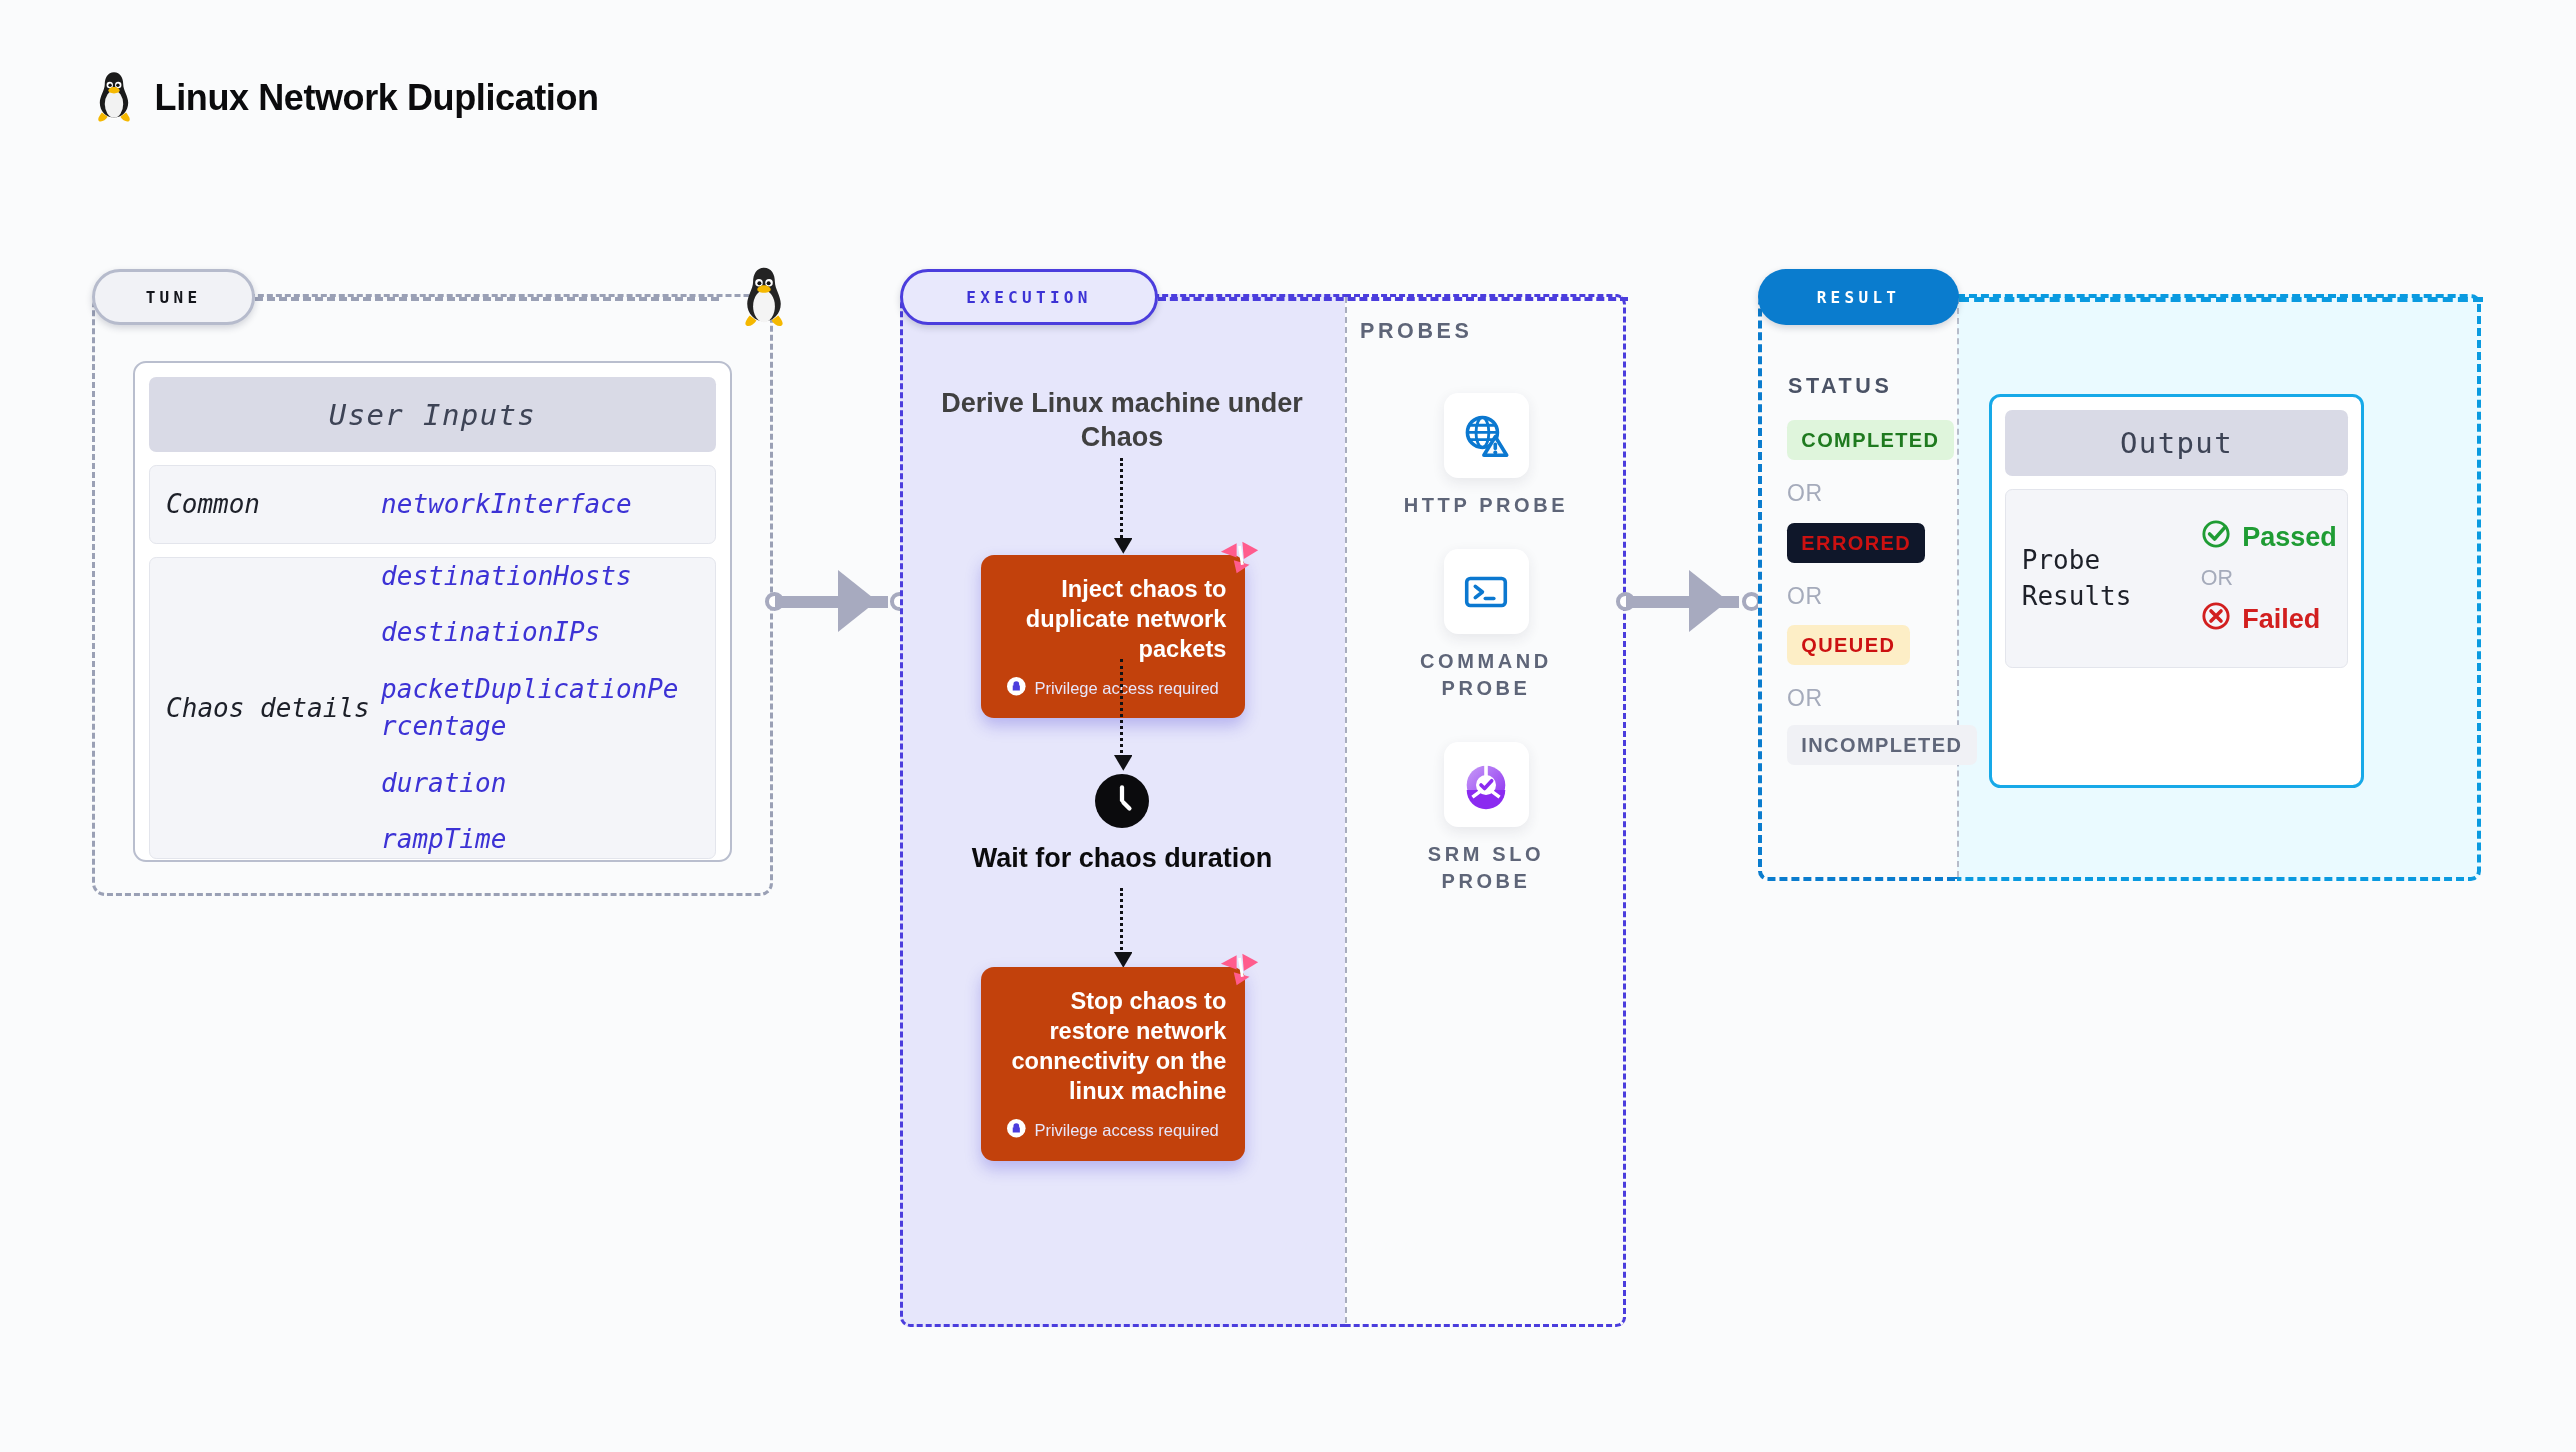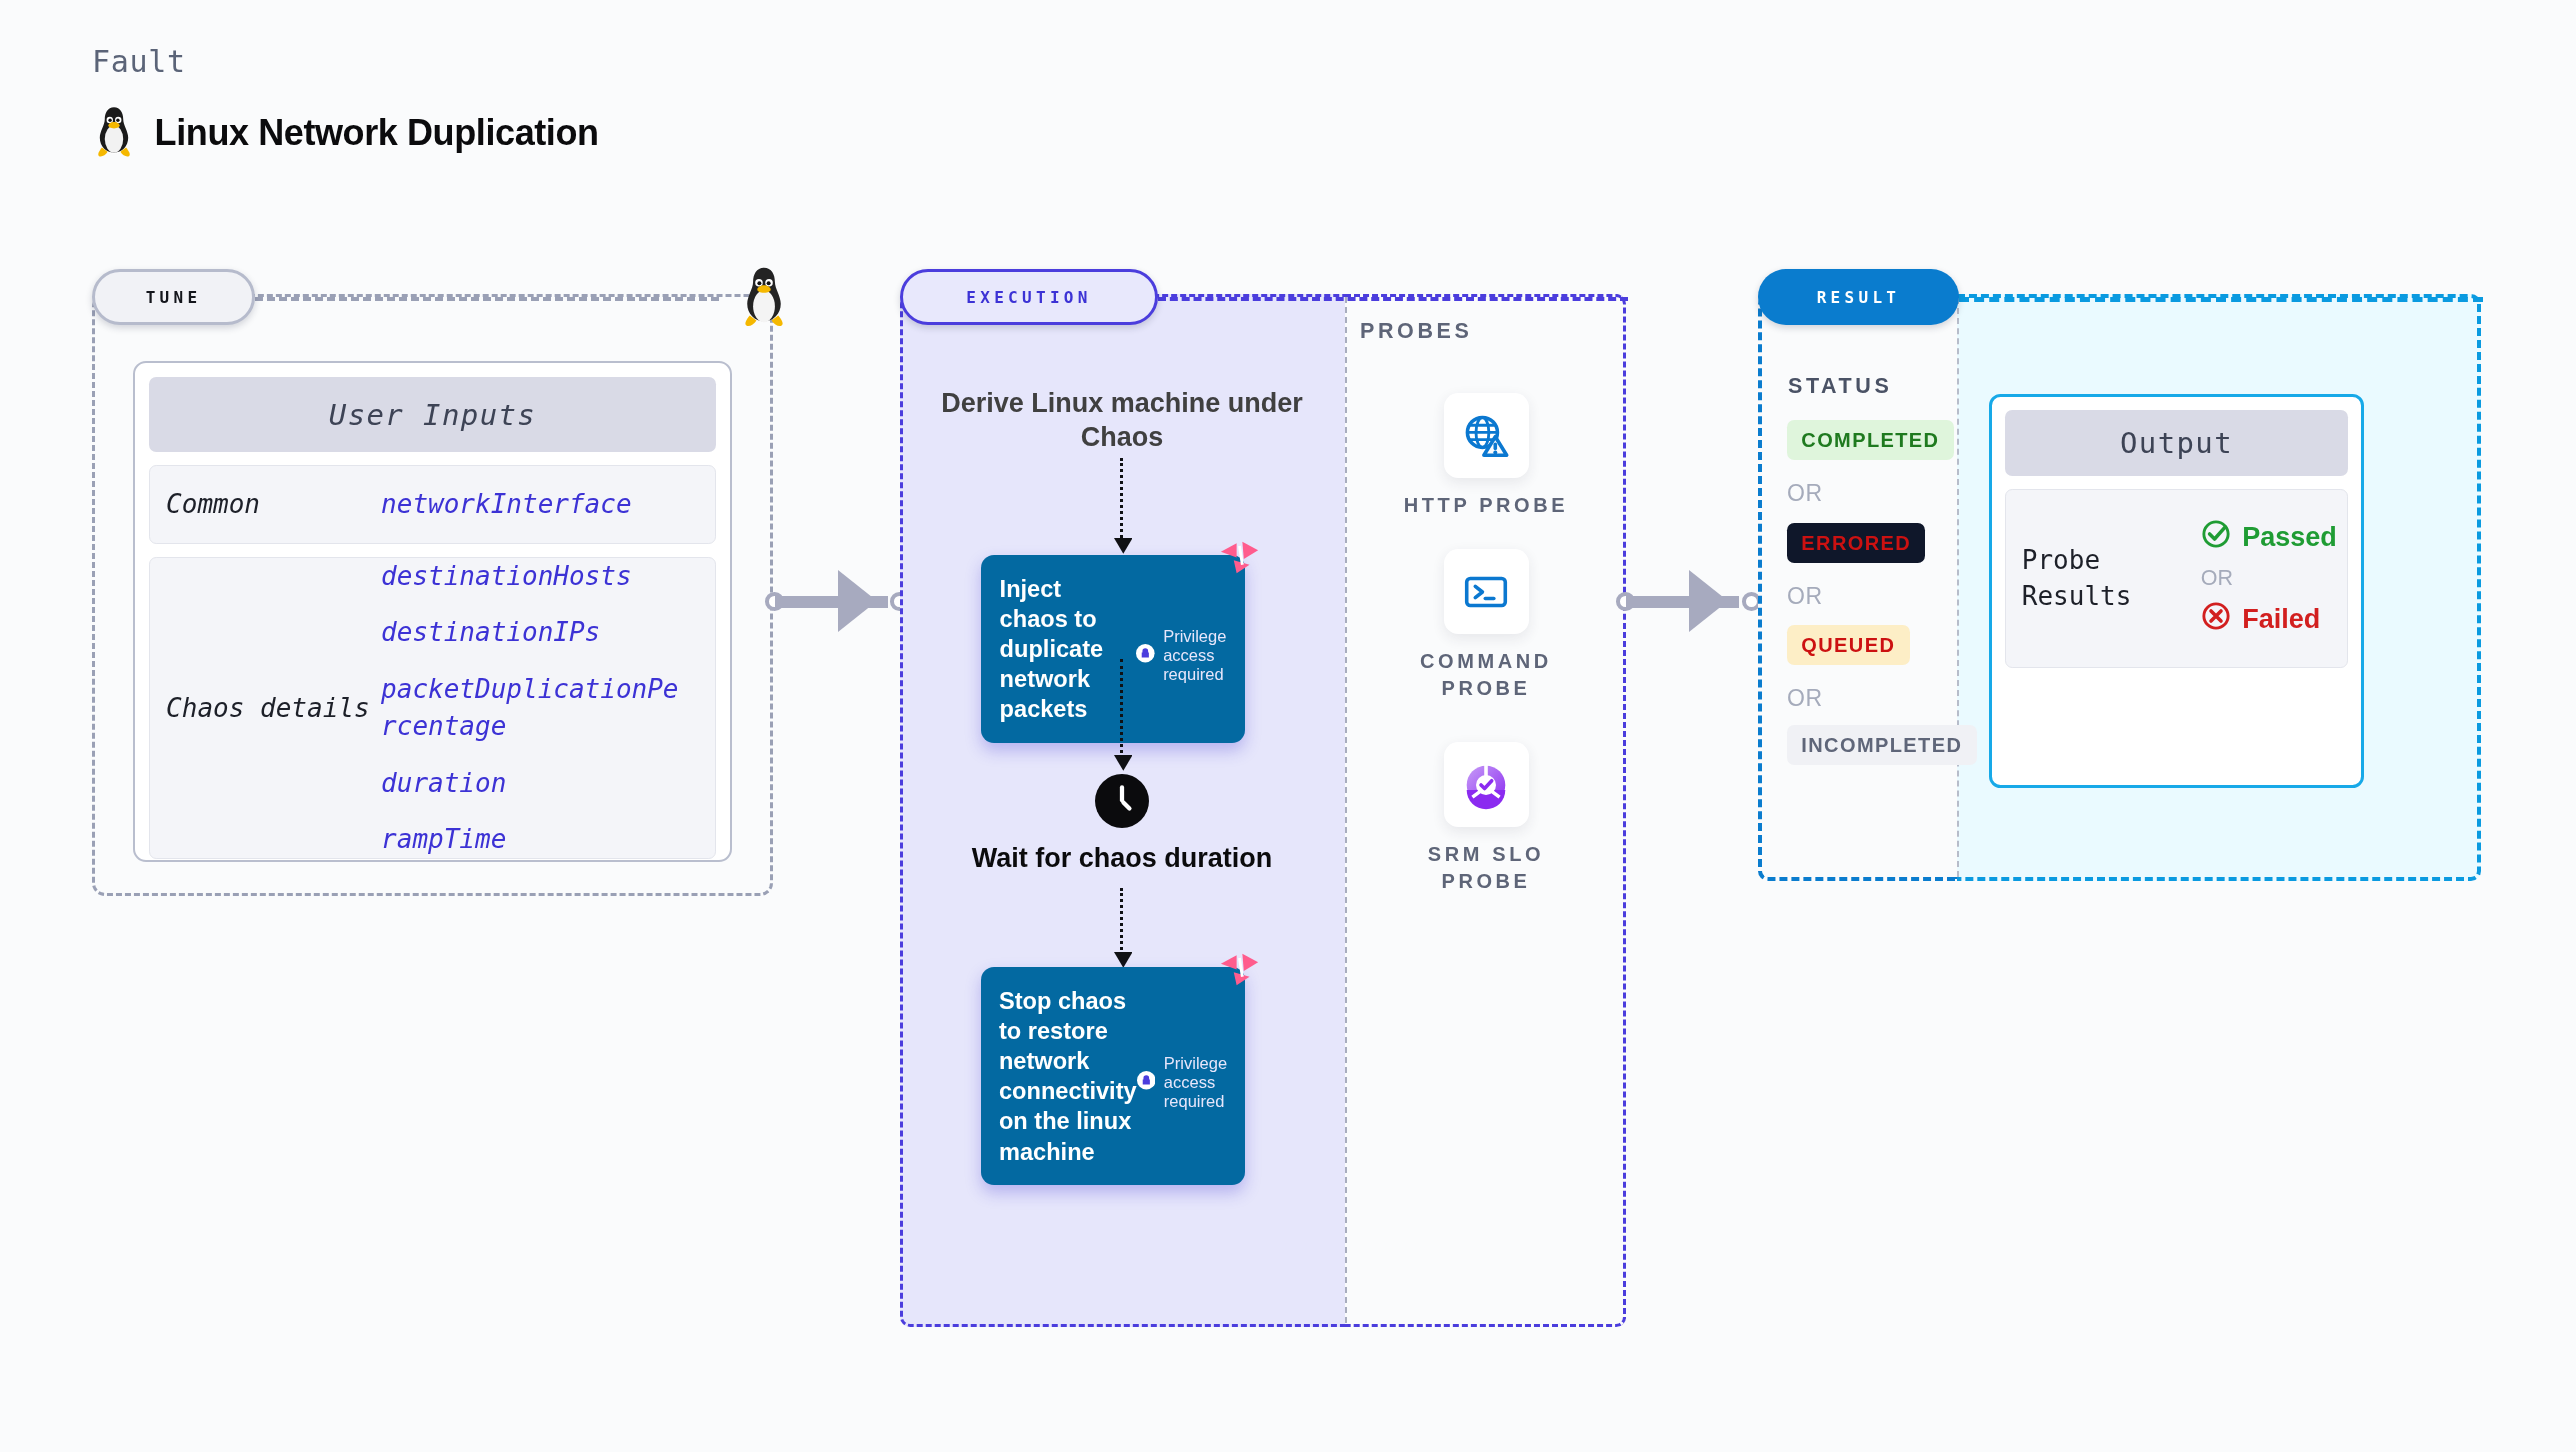--- a/index.html
+++ b/index.html
@@ -74,24 +74,24 @@
     background:#fafbfc;}
   #probes-divider{left:1345px;top:297px;width:0;height:1026px;border-left:2.1px dashed #a8adbe;}
   #exec-pill{left:900px;top:269px;width:258px;height:56px;
     background:#e8e8fc;border:3.6px solid #4b3ddd;color:#3c32d5;}
 
   #derive-text{
     position:absolute;left:900px;top:387px;width:444px;
     text-align:center;font-size:27px;font-weight:bold;color:#404040;line-height:1.25;
   }
   .flow-box{
-    position:absolute;background:#0369a1;border-radius:13px;
+    position:absolute;background:#c2410c;border-radius:13px;
     box-shadow:0 7.2px 15.8px rgba(60,50,213,.28);
-    display:flex;flex-direction:row;align-items:center;justify-content:center;
-    color:#ffffff;text-align:left;box-sizing:border-box;padding:15.8px 18.6px;
+    display:flex;flex-direction:column;align-items:center;justify-content:center;
+    color:#ffffff;text-align:right;box-sizing:border-box;padding:15.8px 18.6px;
   }
   .flow-box .fb-title{font-size:23.6px;font-weight:bold;line-height:1.28;}
   .flow-box .fb-sub{
     margin-top:13px;display:flex;align-items:center;gap:8.6px;
     font-size:16.5px;color:#e7e6fb;font-weight:normal;
   }
   #box-inject{left:981px;top:555px;width:264px;height:77px;height:auto;min-height:80px;padding:18.6px;}
   #box-stop{left:981px;top:967px;width:264px;min-height:165px;padding:18.6px;}
   .harness-badge{position:absolute;right:-15.8px;top:-18.6px;width:43px;height:43px;}
 
@@ -166,21 +166,20 @@
   .dash-lead{position:absolute;height:0;}
   #tune-lead{left:255px;top:297px;width:464px;border-top:4.3px dashed #9aa0b5;}
   #exec-lead{left:1158px;top:297px;width:470px;border-top:4.3px dashed #4b3ddd;}
   #result-lead{left:1959px;top:297px;width:524px;border-top:5px dashed #0a9ae0;}
   #penguin-mid{position:absolute;left:738px;top:264px;width:52px;height:66px;}
 </style>
 </head>
 <body>
 
 <div id="header">
-  <div id="fault-label">Fault</div>
   <div id="title-row">
     <span>
       <svg width="44" height="54" viewBox="0 0 62 76">
         <ellipse cx="31" cy="44" rx="20" ry="25" fill="#ffffff"></ellipse>
         <path d="M31 3c-9 0-13 8-13 17 0 8-7 17-7 26 0 12 9 21 20 21s20-9 20-21c0-9-7-18-7-26 0-9-4-17-13-17z" fill="#1b1b1b"></path>
         <ellipse cx="31" cy="48" rx="13" ry="19" fill="#f2f2f2"></ellipse>
         <circle cx="25" cy="21" r="4.5" fill="#fff"></circle>
           <circle cx="37" cy="21" r="4.5" fill="#fff"></circle>
         <circle cx="25.5" cy="21.5" r="2.4" fill="#111"></circle>
           <circle cx="36.5" cy="21.5" r="2.4" fill="#111"></circle>

